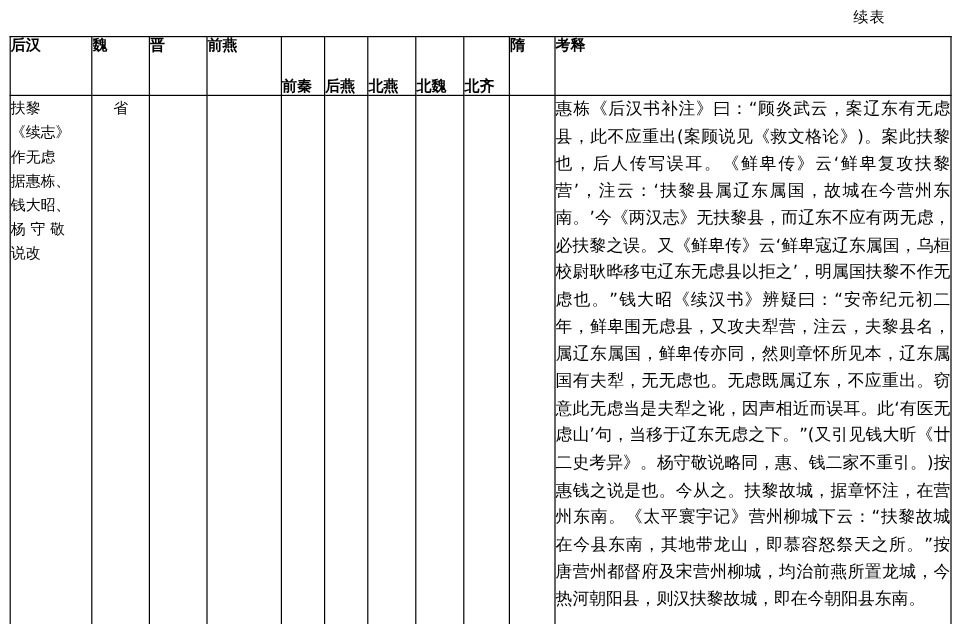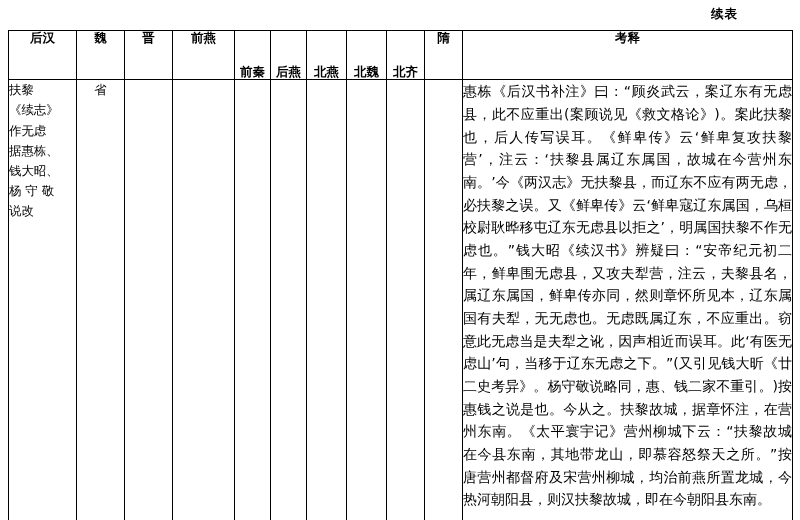--- a/index.html
+++ b/index.html
@@ -20,40 +20,40 @@
     left: 0; top: 0;
     width: 800px;
     height: 520px;
     box-sizing: border-box;
   }
   .cont-label {
     position: absolute;
     right: 62px;
     top: 6px;
     font-size: 12.5px;
-    font-weight: bold;
+    font-weight: normal;
     letter-spacing: 1px;
     margin-left: 27px;
   }
   table.maintable {
     position: absolute;
     left: 8px;
     top: 30px;
     width: 784px;
     border-collapse: collapse;
     table-layout: fixed;
   }
   table.maintable td, table.maintable th {
     border: 1px solid #000000;
     vertical-align: top;
     padding: 0;
   }
   thead th {
     height: 44px;
-    text-align: center;
+    text-align: left;
     vertical-align: middle;
     font-size: 12.5px;
     font-weight: bold;
     line-height: 1.15;
     padding: 2px 1px;
   }
   .hdr-two span {
     display: block;
     margin-top: 34px;
   }

